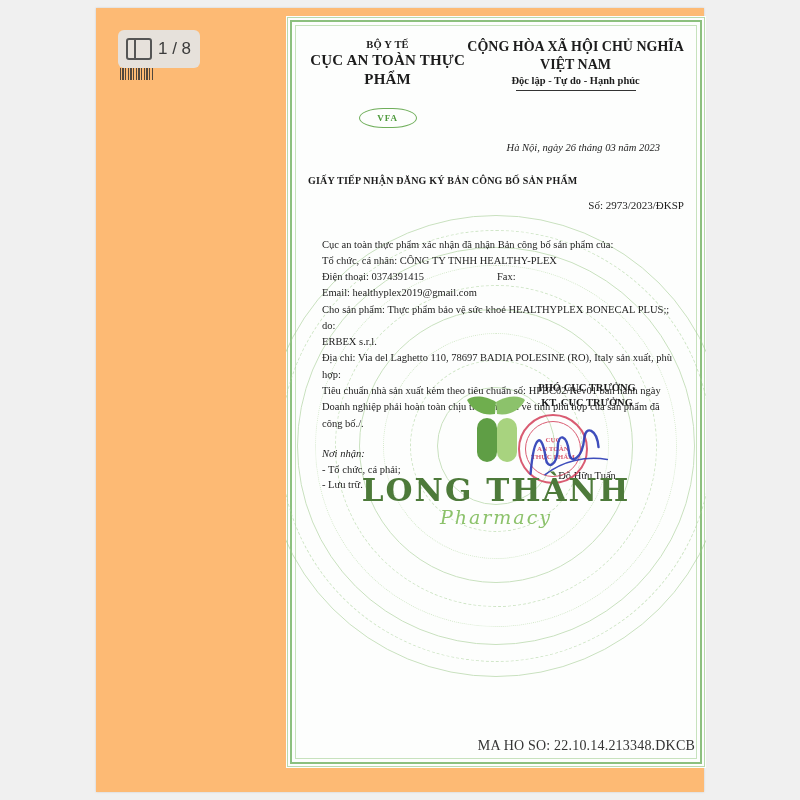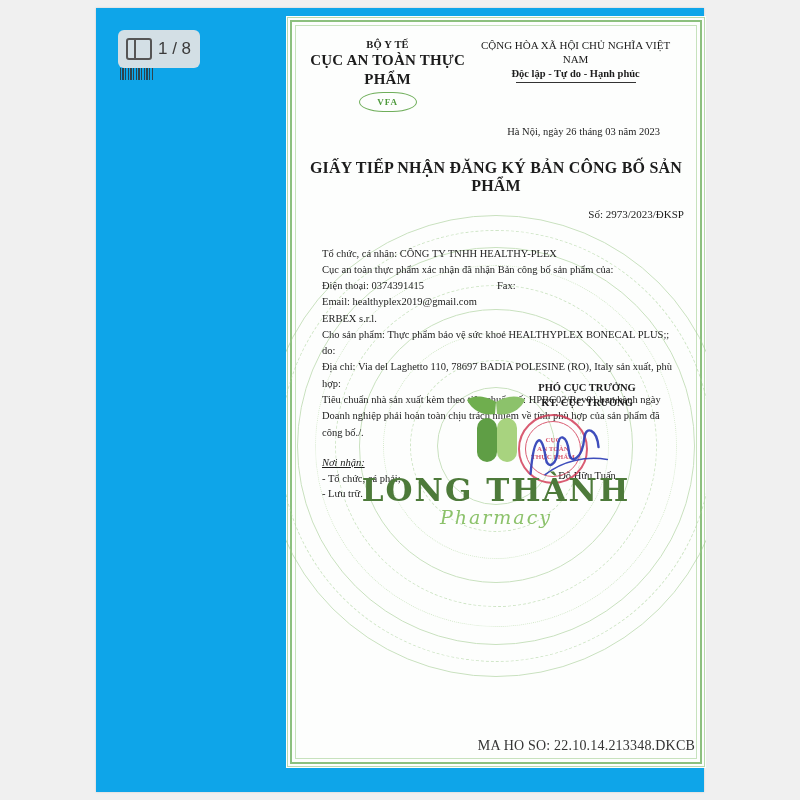--- a/index.html
+++ b/index.html
@@ -17,21 +17,21 @@
     height: 800px;
     background: #f0f0f0;
   }
   
   .sheet {
     position: absolute;
     left: 96px;
     top: 8px;
     width: 608px;
     height: 784px;
-    background: #0ea5e9;
+    background: #fdba74;
     box-shadow: 0 0 2px rgba(0,0,0,0.15);
   }
   
   .cert {
     position: absolute;
     left: 190px;
     top: 8px;
     width: 420px;
     height: 752px;
     background: #fdfefd;
@@ -85,54 +85,54 @@
     align-items: flex-start;
   }
   .head-left {
     width: 160px;
     text-align: center;
     line-height: 1.25;
   }
   .head-left .l1 { font-size: 10.5px; font-weight: bold; letter-spacing: .2px; }
   .head-left .l2 { font-size: 15px; font-weight: bold; letter-spacing: .2px; }
   .vfa-seal {
-    margin: 3px auto 0 auto;
+    margin: 19px auto 0 auto;
     width: 56px;
     height: 18px;
     border: 1px solid #6fae5a;
     border-radius: 50%/60%;
     color: #4e9a3c;
     font-size: 9px;
     font-weight: bold;
     line-height: 18px;
     letter-spacing: 1px;
   }
   .head-right {
     width: 218px;
     text-align: center;
     line-height: 1.3;
   }
-  .head-right .r1 { font-size: 11px; font-weight: normal; }
+  .head-right .r1 { font-size: 14px; font-weight: bold; }
   .head-right .r2 { font-size: 10.5px; font-weight: bold; }
   .underline-sm {
     width: 120px;
     height: 1px;
     background: #333;
     margin: 2px auto 0 auto;
   }
   .datetime {
     margin-top: 14px;
     text-align: right;
     padding-right: 24px;
     font-size: 10.5px;
+    font-style: italic;
   }
   .title {
     margin-top: 22px;
-    text-align: center;
-    font-size: 16px;
+    font-size: 10px;
     font-weight: bold;
     letter-spacing: .2px;
   }
   .subtitle {
     margin-top: 13px;
     text-align: right;
     font-size: 11px;
   }
   .body {
     margin-top: 26px;
@@ -146,21 +146,21 @@
     display: flex;
   }
   .row2 .c1 { width: 175px; }
   .row2 .c2 { flex: 1; }
   .recipients {
     margin-top: 14px;
     padding-left: 14px;
     font-size: 10.5px;
     line-height: 1.5;
   }
-  .recipients .rt { font-style: italic; text-decoration: underline; }
+  .recipients .rt { font-style: italic; }
   .sign-block {
     position: absolute;
     right: 34px;
     top: 364px;
     width: 170px;
     text-align: center;
     font-size: 10.5px;
     line-height: 1.45;
     font-weight: bold;
   }
@@ -331,29 +331,29 @@
             <div class="underline-sm"></div>
           </div>
         </div>
 
         <div class="datetime">Hà Nội, ngày 26 tháng 03 năm 2023</div>
 
         <div class="title">GIẤY TIẾP NHẬN ĐĂNG KÝ BẢN CÔNG BỐ SẢN PHẨM</div>
         <div class="subtitle">Số: 2973/2023/ĐKSP</div>
 
         <div class="body">
+          <p>Cục an toàn thực phẩm xác nhận đã nhận Bản công bố sản phẩm của:</p>
           <p>Tổ chức, cá nhân: CÔNG TY TNHH HEALTHY-PLEX</p>
-          <p>Cục an toàn thực phẩm xác nhận đã nhận Bản công bố sản phẩm của:</p>
           <div class="row2">
             <div class="c1">Điện thoại: 0374391415</div>
             <div class="c2">Fax:</div>
           </div>
           <p>Email: healthyplex2019@gmail.com</p>
+          <p>Cho sản phẩm: Thực phẩm bảo vệ sức khoẻ HEALTHYPLEX BONECAL PLUS;; do:</p>
           <p>ERBEX s.r.l.</p>
-          <p>Cho sản phẩm: Thực phẩm bảo vệ sức khoẻ HEALTHYPLEX BONECAL PLUS;; do:</p>
           <p>Địa chỉ: Via del Laghetto 110, 78697 BADIA POLESINE (RO), Italy sản xuất, phù hợp:</p>
           <p>Tiêu chuẩn nhà sản xuất kèm theo tiêu chuẩn số: HPBC02/Rev01 ban hành ngày</p>
           <p>Doanh nghiệp phải hoàn toàn chịu trách nhiệm về tính phù hợp của sản phẩm đã công bố./.</p>
         </div>
 
         <div class="recipients">
           <div class="rt">Nơi nhận:</div>
           <div>- Tổ chức, cá phải;</div>
           <div>- Lưu trữ.</div>
         </div>

